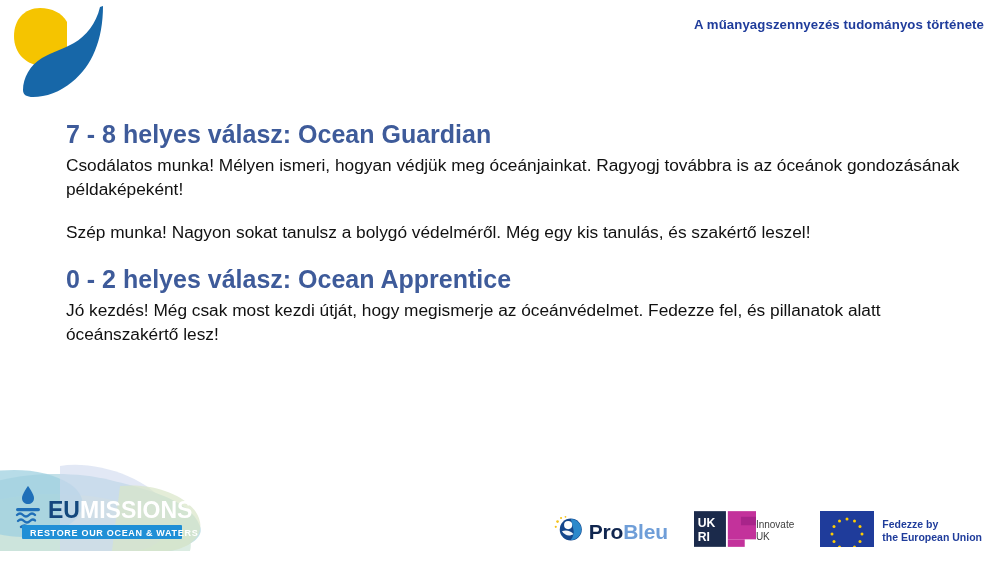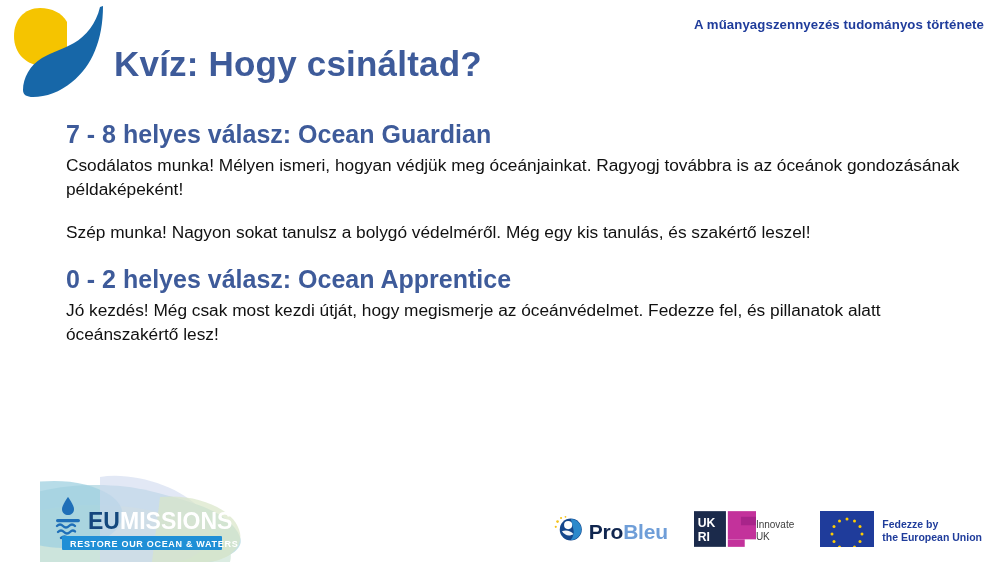--- a/index.html
+++ b/index.html
@@ -76,24 +76,23 @@
     font-size: 17.3px;
     color: #111111;
     line-height: 1.40;
     margin: 0;
   }
 
   
   .footer-art {
     position: absolute;
     left: 0;
-    bottom: 1px;
+    bottom: 12px;
     width: 250px;
     height: 95px;
-    padding-left: 40px;
   }
 
   
   .partner-row {
     position: absolute;
     right: 18px;
     bottom: 12px;
     height: 40px;
     display: flex;
     align-items: center;
@@ -146,21 +145,20 @@
   <div class="brand-mark">
     <svg viewBox="0 0 108 104" width="108" height="104" aria-hidden="true">
       <path d="M34 6 C18 6 8 18 8 34 C8 52 21 64 38 64 C48 64 56 60 61 53 L61 20 C56 11 46 6 34 6 Z" fill="#f5c400"></path>
       <path d="M97 4 C97 38 86 64 66 80 C54 90 40 95 27 95 C21 95 17 93 17 88
                C17 76 24 63 36 56 C46 50 58 47 68 41 C80 34 90 22 94 5 Z" fill="#1767a8"></path>
     </svg>
   </div>
 
   <div class="header-kicker">A műanyagszennyezés tudományos története</div>
 
-  <div class="slide-title">Kvíz: Hogy csináltad?</div>
 
   <div class="results">
 
     <div class="result-block">
       <p class="result-heading">7 - 8 helyes válasz: Ocean Guardian</p>
       <p class="result-body">Csodálatos munka! Mélyen ismeri, hogyan védjük meg óceánjainkat. Ragyogj továbbra is az óceánok gondozásának példaképeként!</p>
     </div>
 
     <div class="result-block">
       <p class="result-body">Szép munka! Nagyon sokat tanulsz a bolygó védelméről. Még egy kis tanulás, és szakértő leszel!</p>

